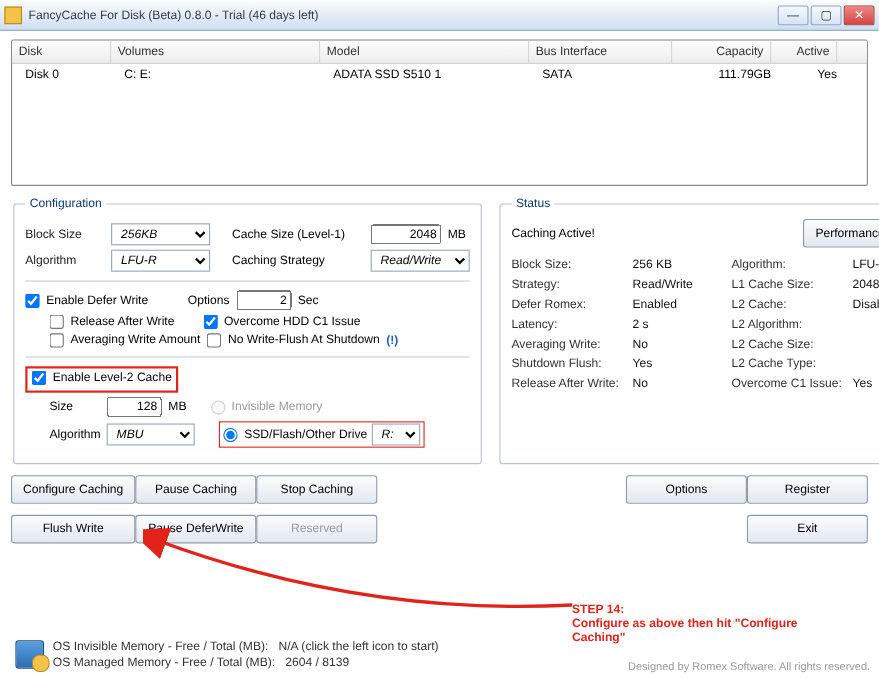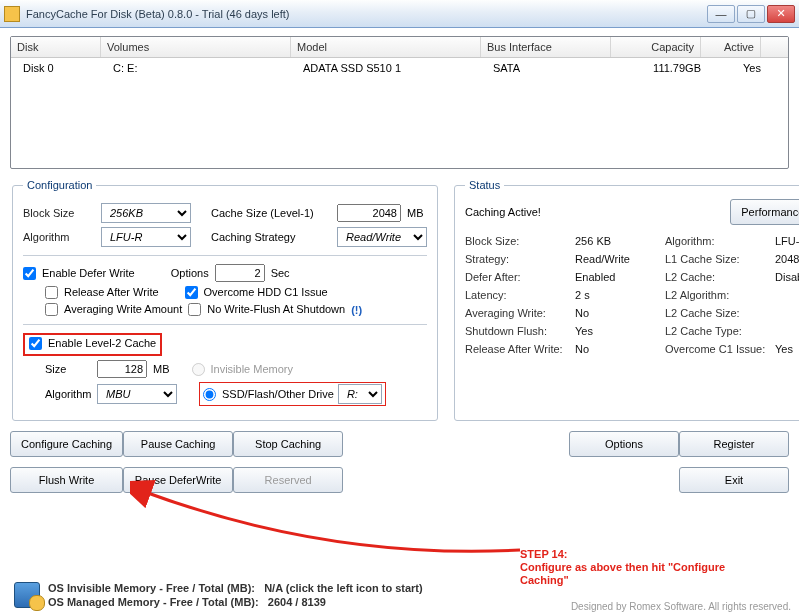--- a/index.html
+++ b/index.html
@@ -35,21 +35,21 @@
 .redbox-inline { border:1px solid #e2231a; padding:1px 3px; display:inline-flex; align-items:center; gap:4px; }
 .disabled { color:#9a9a9a; }
 .btn { height: 26px; min-width: 110px; border:1px solid #8a9aab; border-radius:3px; background: linear-gradient(#fbfcfd,#e2e8f0); cursor:pointer; padding: 0 10px; }
 .btngrid { display:flex; margin-top:6px; }
 .btncol { display:flex; flex-direction:column; gap:10px; }
 .statusgrid { display:grid; grid-template-columns: 110px 90px 110px 80px; row-gap:6px; margin-top:4px; }
 .statusgrid .k { color:#333; } .statusgrid .v { color:#111; }
 .perfbtn { margin-left:auto; }
 .statushdr { display:flex; align-items:center; margin-bottom:10px;}
 hr { border:none; border-top:1px solid #c6ced8; margin:8px 0; }
-.footer { position:absolute; left:14px; right:10px; bottom:6px;font-weight:bold; }
+.footer { position:absolute; left:14px; right:10px; bottom:6px; }
 .footrow { display:flex; align-items:center; gap:8px; margin:2px 0; color:#333; }
 .memicon { width:26px; height:26px; background: linear-gradient(#5aa0e0,#2d6cb3); border:1px solid #1e507f; border-radius:3px; position:relative; }
 .memicon::after { content:""; position:absolute; right:-6px; bottom:-4px; width:14px; height:14px; background:#f6c34a; border:1px solid #b58a20; border-radius:7px; }
 .design { position:absolute; right:8px; bottom:4px; color:#999; font-size:10px; }
 .annot { position:absolute; color:#e2231a; font-weight:bold; }
 .step { left:520px; top:548px; width:250px; line-height:1.2; }
 .arrow { position:absolute; pointer-events:none; }
 .blue-i { color:#1e5fbf; font-weight:bold; }
 </style>
 </head>
@@ -180,21 +180,21 @@
       </div>
       <div class="statusgrid">
         <span class="k">Block Size:</span>
           <span class="v">256 KB</span>
           <span class="k">Algorithm:</span>
           <span class="v">LFU-R</span>
         <span class="k">Strategy:</span>
           <span class="v">Read/Write</span>
           <span class="k">L1 Cache Size:</span>
           <span class="v">2048 MB</span>
-        <span class="k">Defer After:</span>
+        <span class="k">Defer Romex:</span>
           <span class="v">Enabled</span>
           <span class="k">L2 Cache:</span>
           <span class="v">Disabled</span>
         <span class="k">Latency:</span>
           <span class="v">2 s</span>
           <span class="k">L2 Algorithm:</span>
           <span class="v"></span>
         <span class="k">Averaging Write:</span>
           <span class="v">No</span>
           <span class="k">L2 Cache Size:</span>

